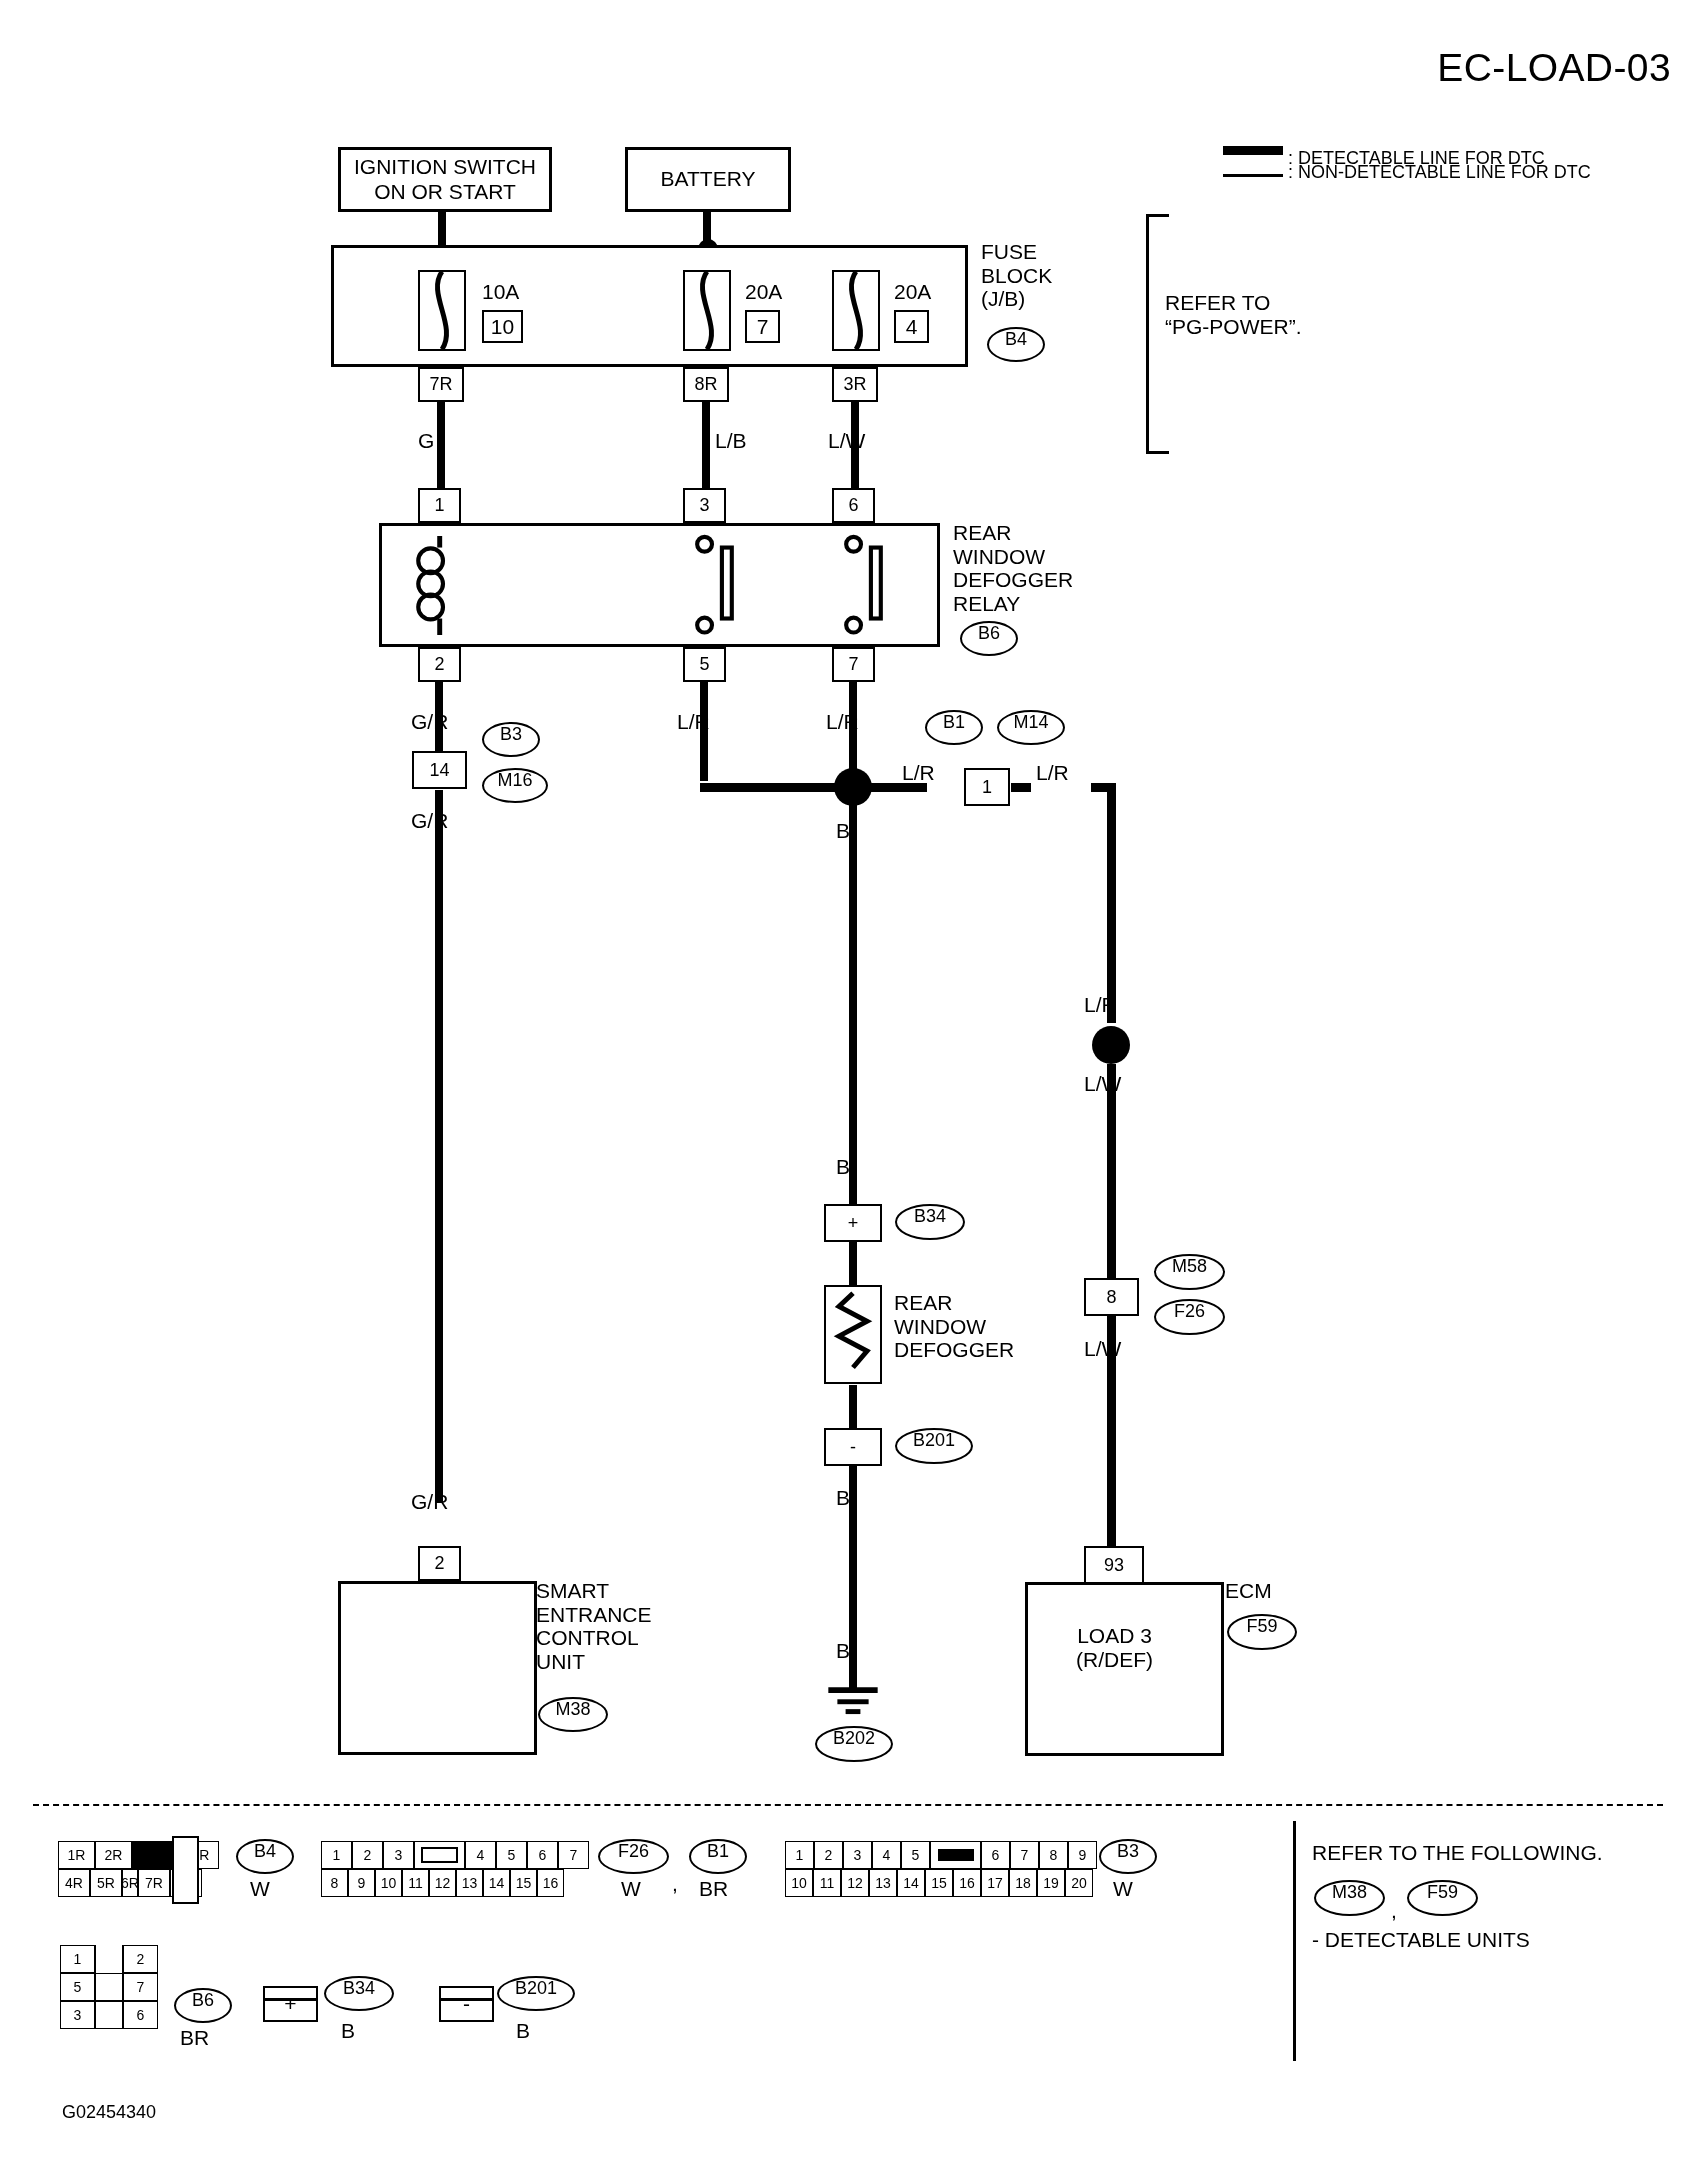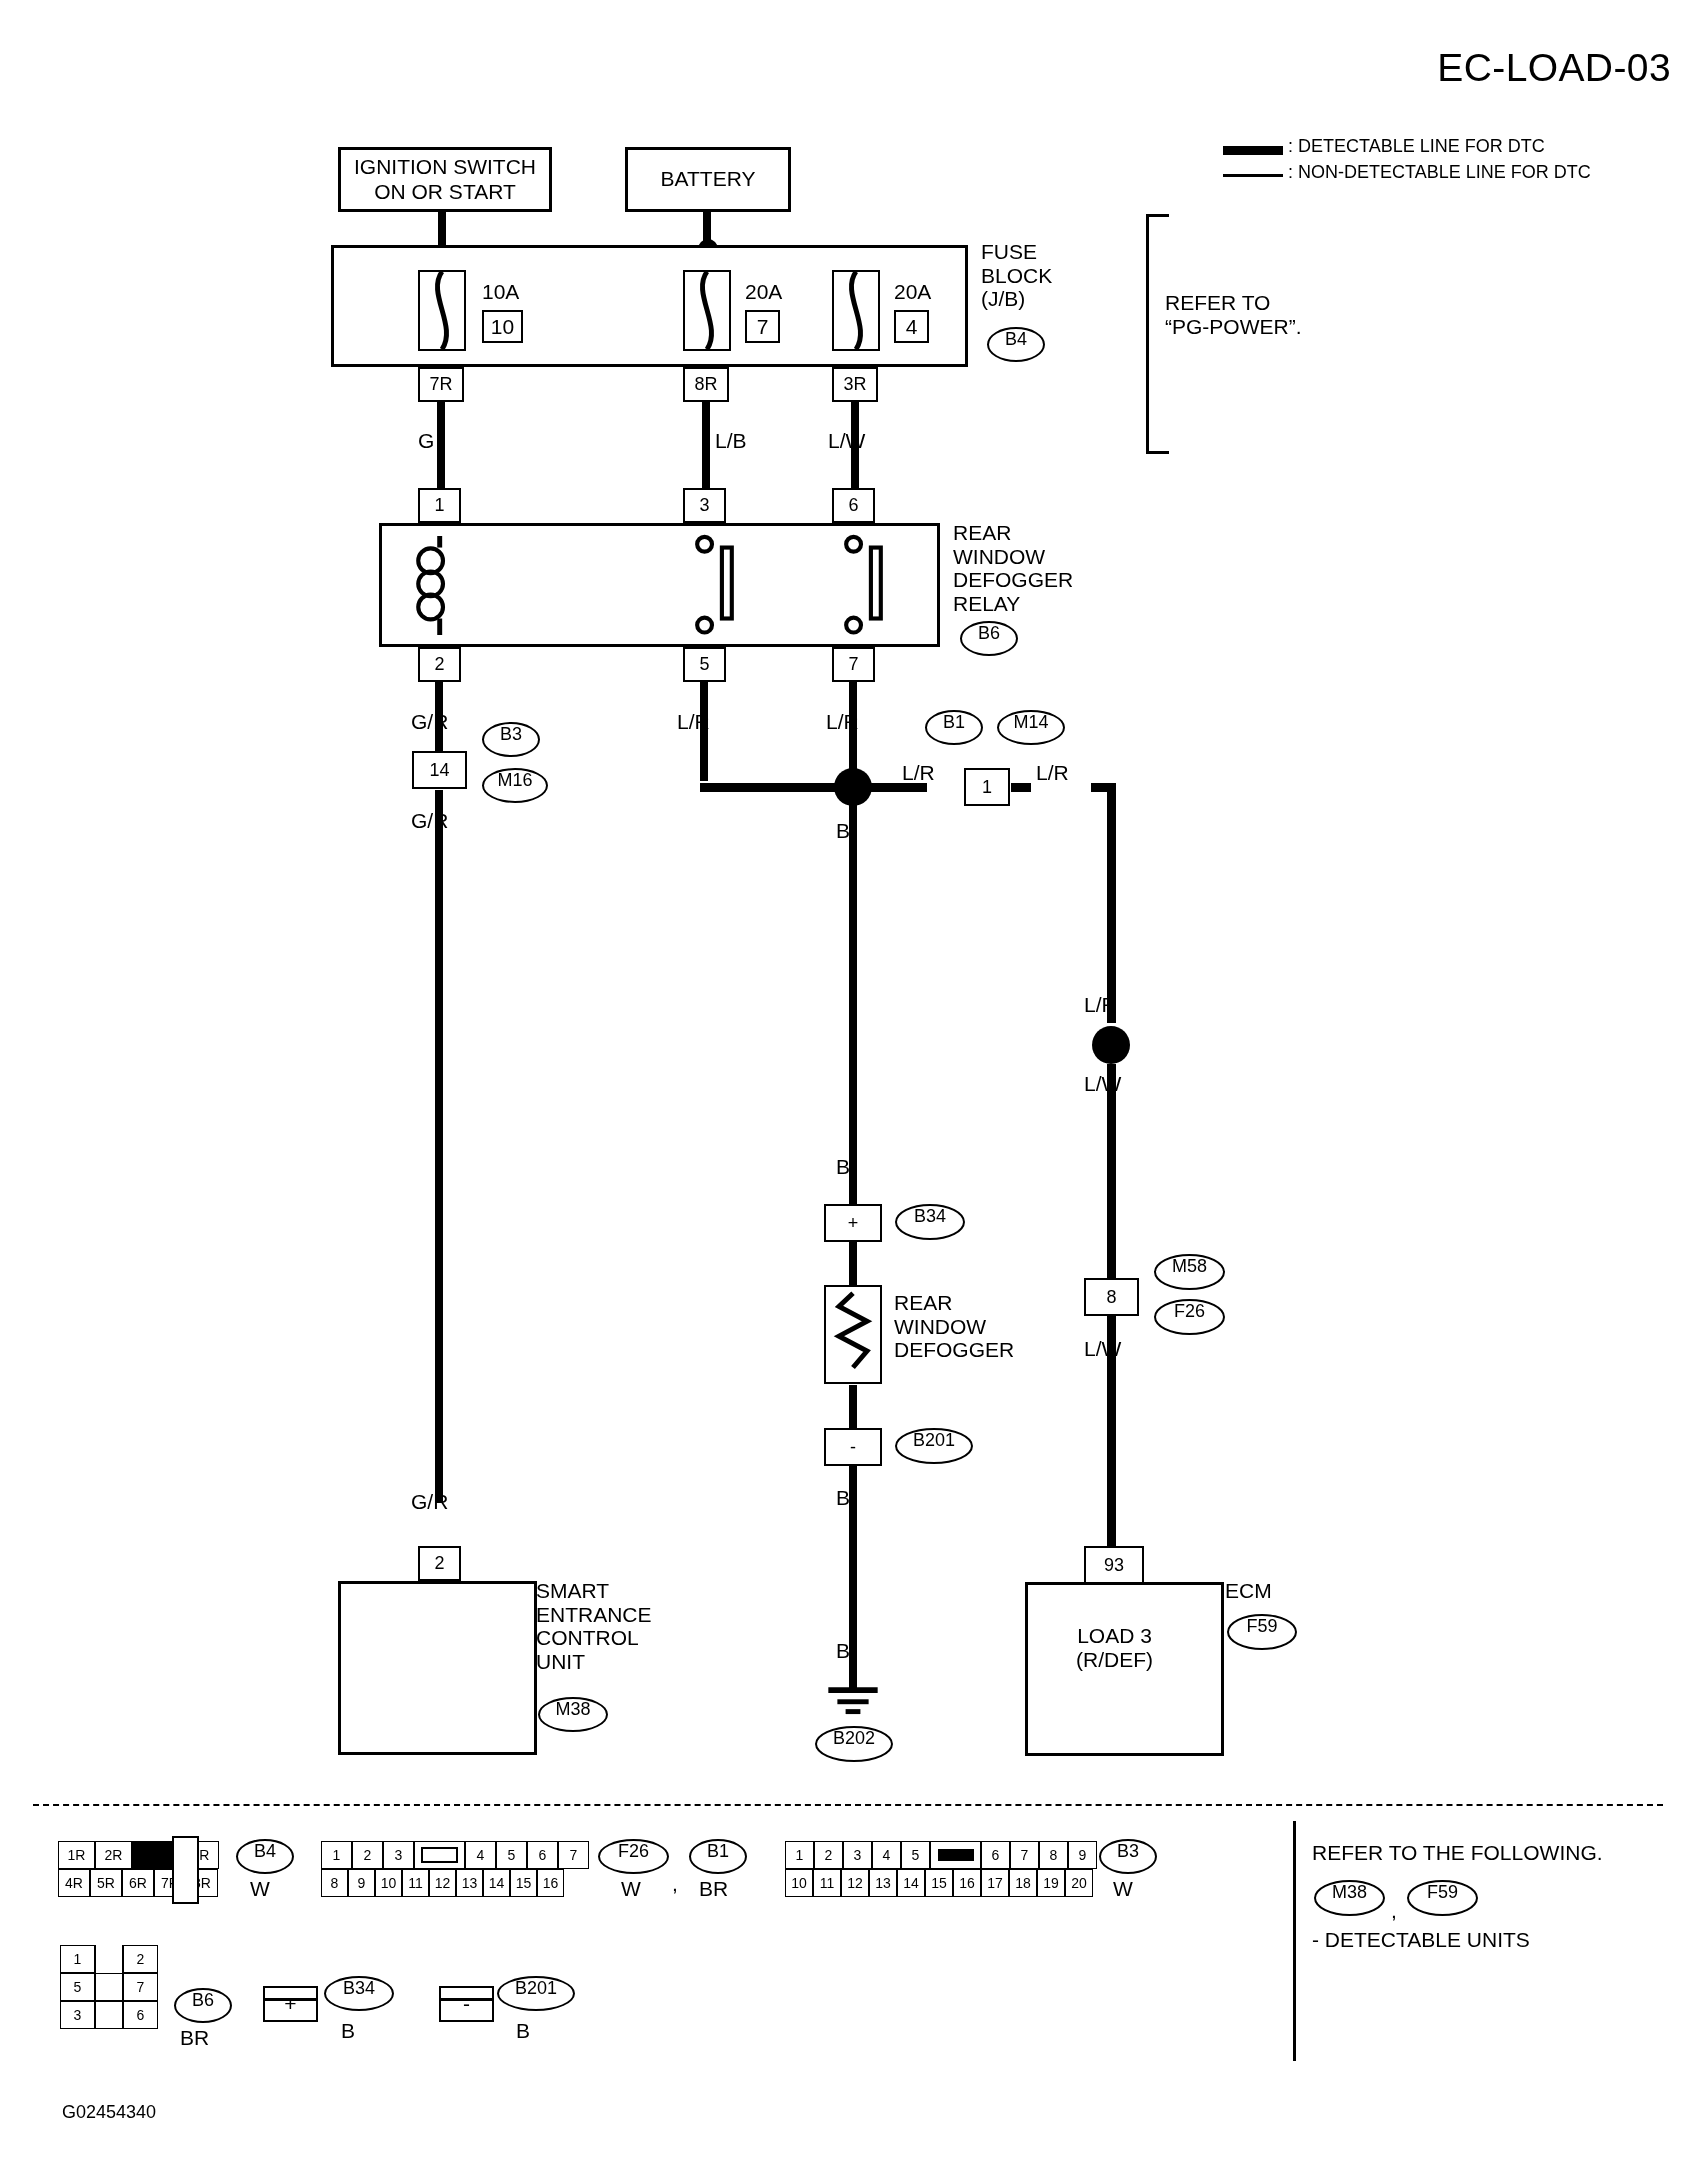--- a/index.html
+++ b/index.html
@@ -111,21 +111,21 @@
   svg { position: absolute; overflow: visible; }
 </style>
 </head>
 <body>
 
 <div id="page">
 
   <div class="txt title" style="right:25px; top:46px; text-align:right;">EC-LOAD-03</div>
 
   <div class="legend-bar-thick" style="left:1223px; top:146px; width:60px;"></div>
-  <div class="txt lbl-sm" style="left:1288px; top:136px;text-align:center;">: DETECTABLE LINE FOR DTC</div>
+  <div class="txt lbl-sm" style="left:1288px; top:148px;text-align:center;">: DETECTABLE LINE FOR DTC</div>
   <div class="legend-bar-thin" style="left:1223px; top:174px; width:60px;"></div>
   <div class="txt lbl-sm" style="left:1288px; top:162px;">: NON-DETECTABLE LINE FOR DTC</div>
 
   <div class="box boxlabel" style="left:338px; top:147px; width:214px; height:65px;">
     <span style="white-space:pre-line;">IGNITION SWITCH
 ON OR START</span>
   </div>
 
   <div class="box boxlabel" style="left:625px; top:147px; width:166px; height:65px;">
     <span>BATTERY</span>
@@ -371,21 +371,21 @@
   <div class="conn-grid" style="left:58px; top:1841px;">
     <div class="conn-row">
       <div class="conn-cell" style="width:37px;height:28px;">1R</div>
       <div class="conn-cell" style="width:37px;height:28px;">2R</div>
       <div class="conn-cell" style="width:50px;height:28px;background:#000;"></div>
       <div class="conn-cell" style="width:37px;height:28px;">3R</div>
     </div>
     <div class="conn-row">
       <div class="conn-cell" style="width:32px;height:28px;">4R</div>
       <div class="conn-cell" style="width:32px;height:28px;">5R</div>
-      <div class="conn-cell" style="width:32px;height:28px;">6R</div>
+      <div class="conn-cell" style="width:16px;height:28px;">6R</div>
       <div class="conn-cell" style="width:32px;height:28px;">7R</div>
       <div class="conn-cell" style="width:32px;height:28px;">8R</div>
     </div>
   </div>
   <div class="box-thin" style="left:172px; top:1836px; width:26.5px; height:68px;"></div>
   <div class="oval" style="left:236px; top:1839px; width:58px; height:35px;">
     <span>B4</span>
   </div>
   <div class="txt lbl" style="left:250px; top:1877px;">W</div>
 

